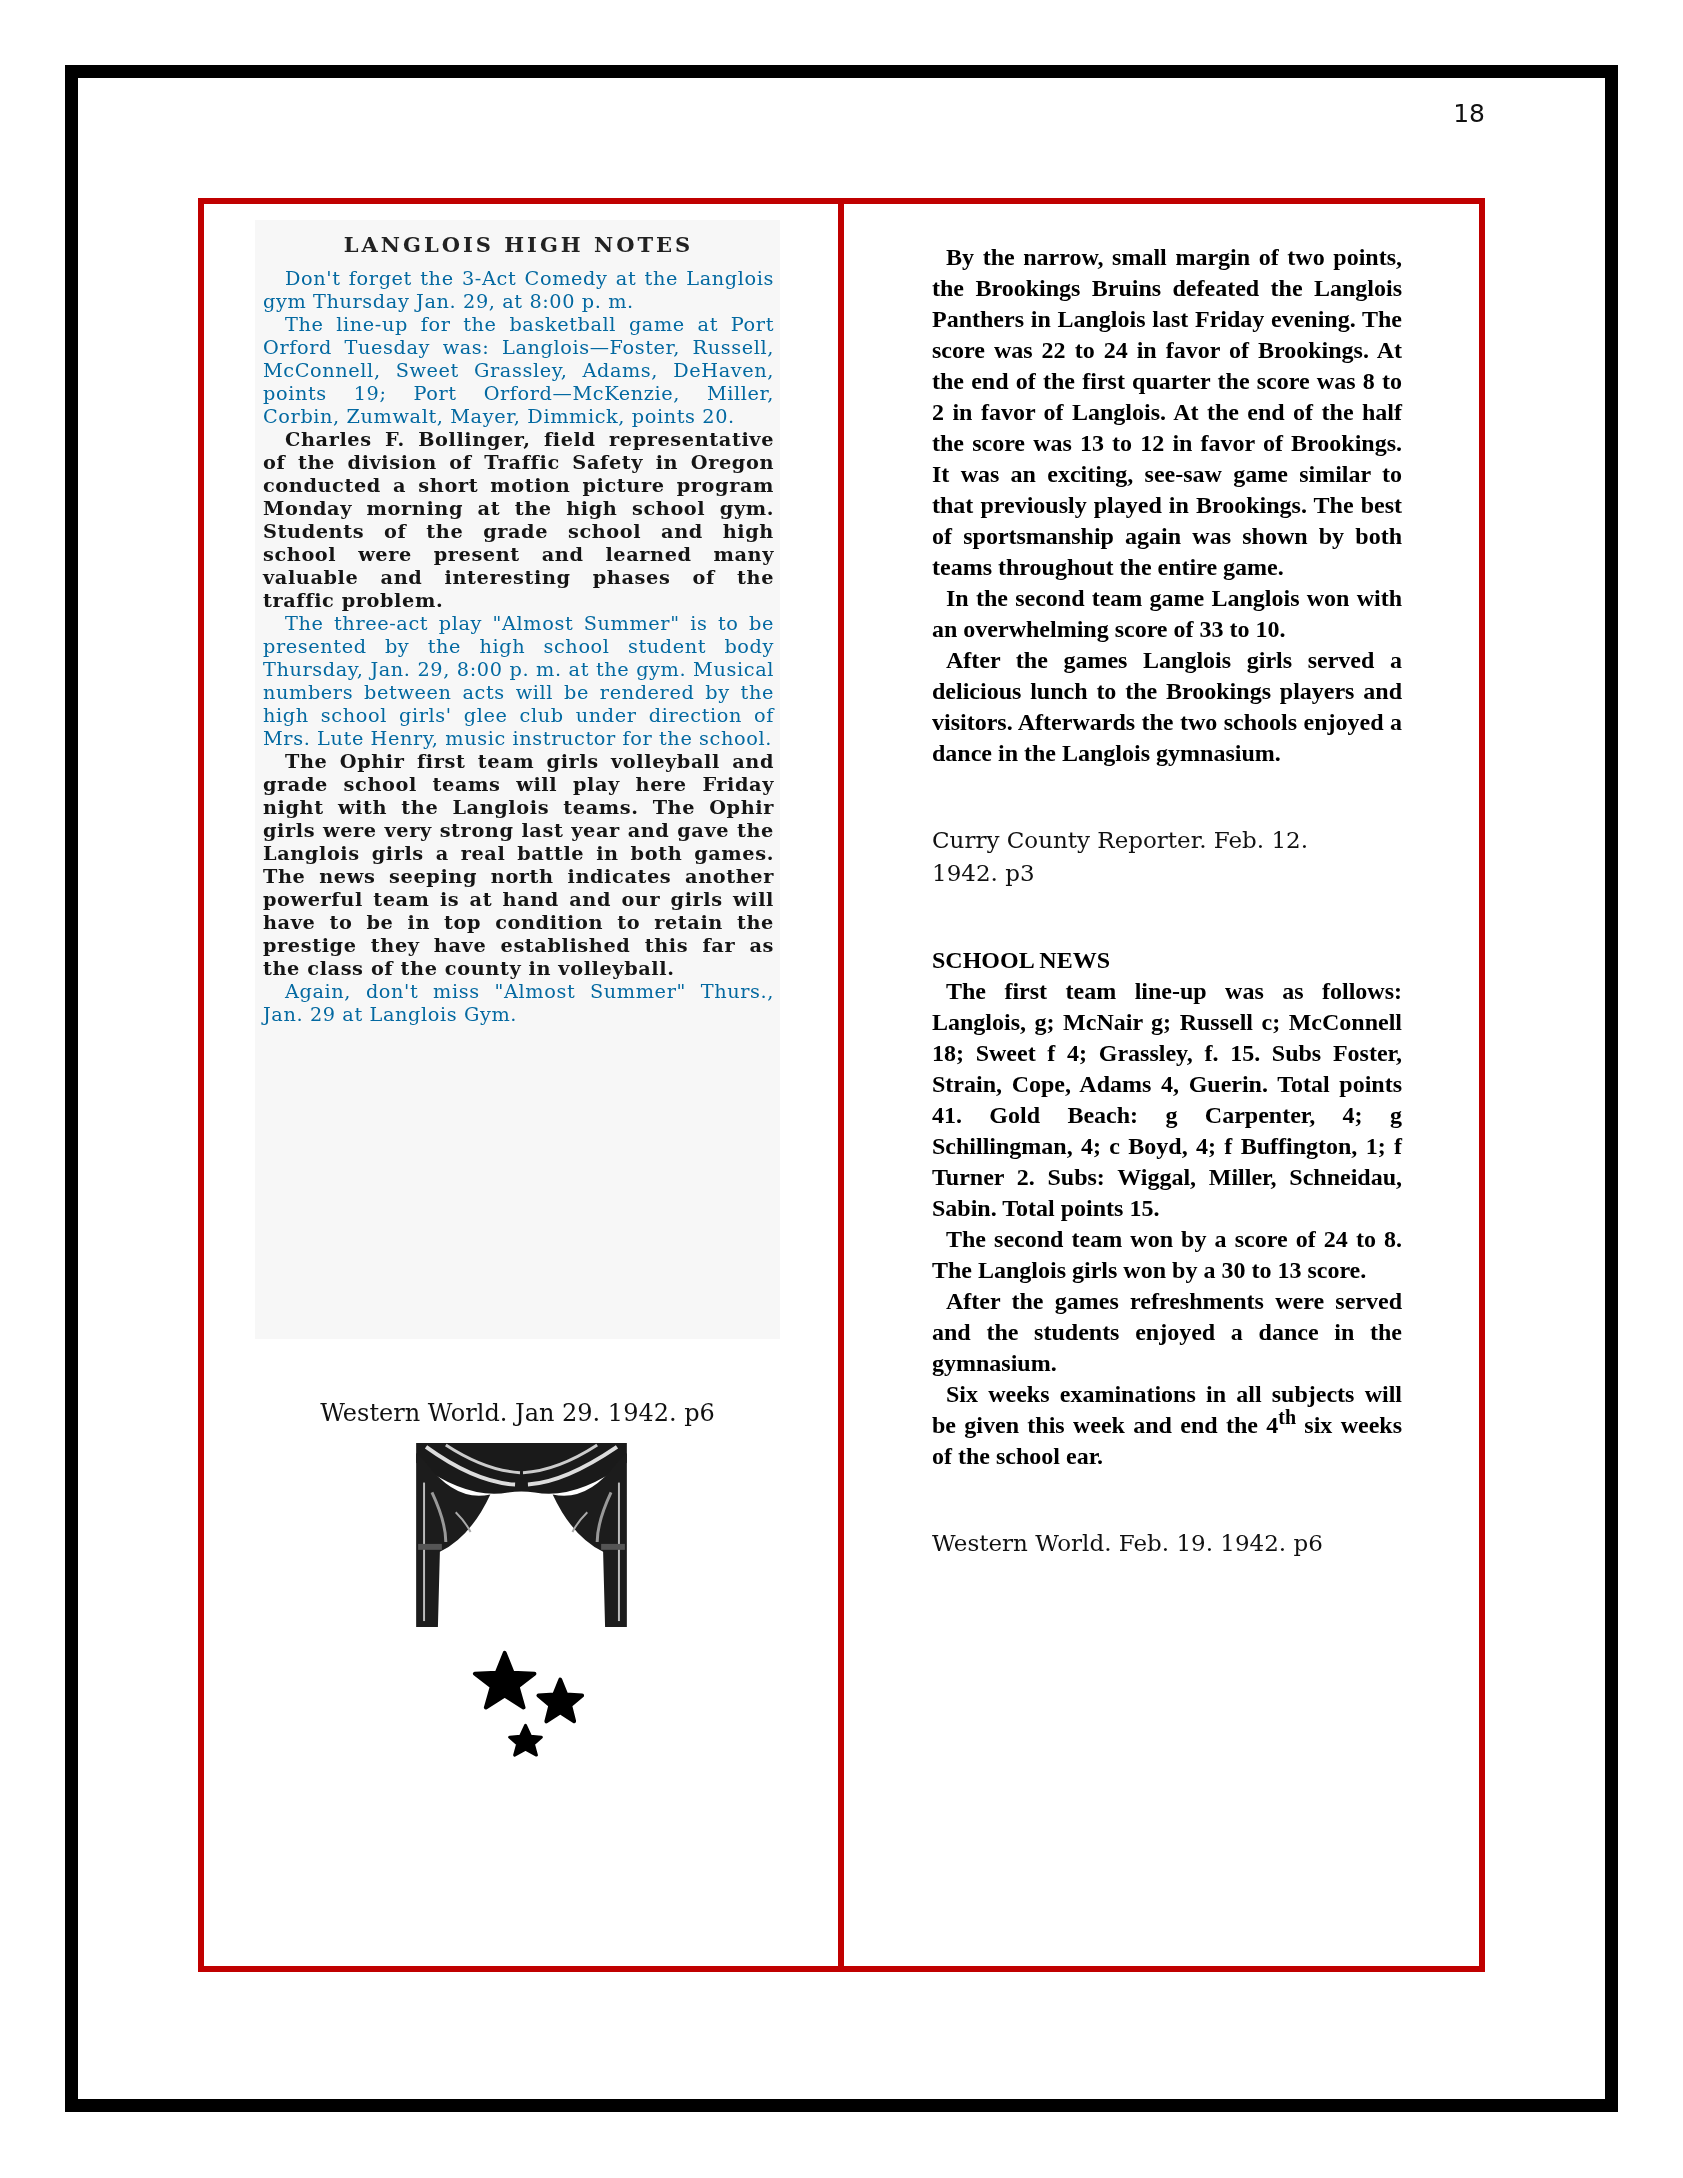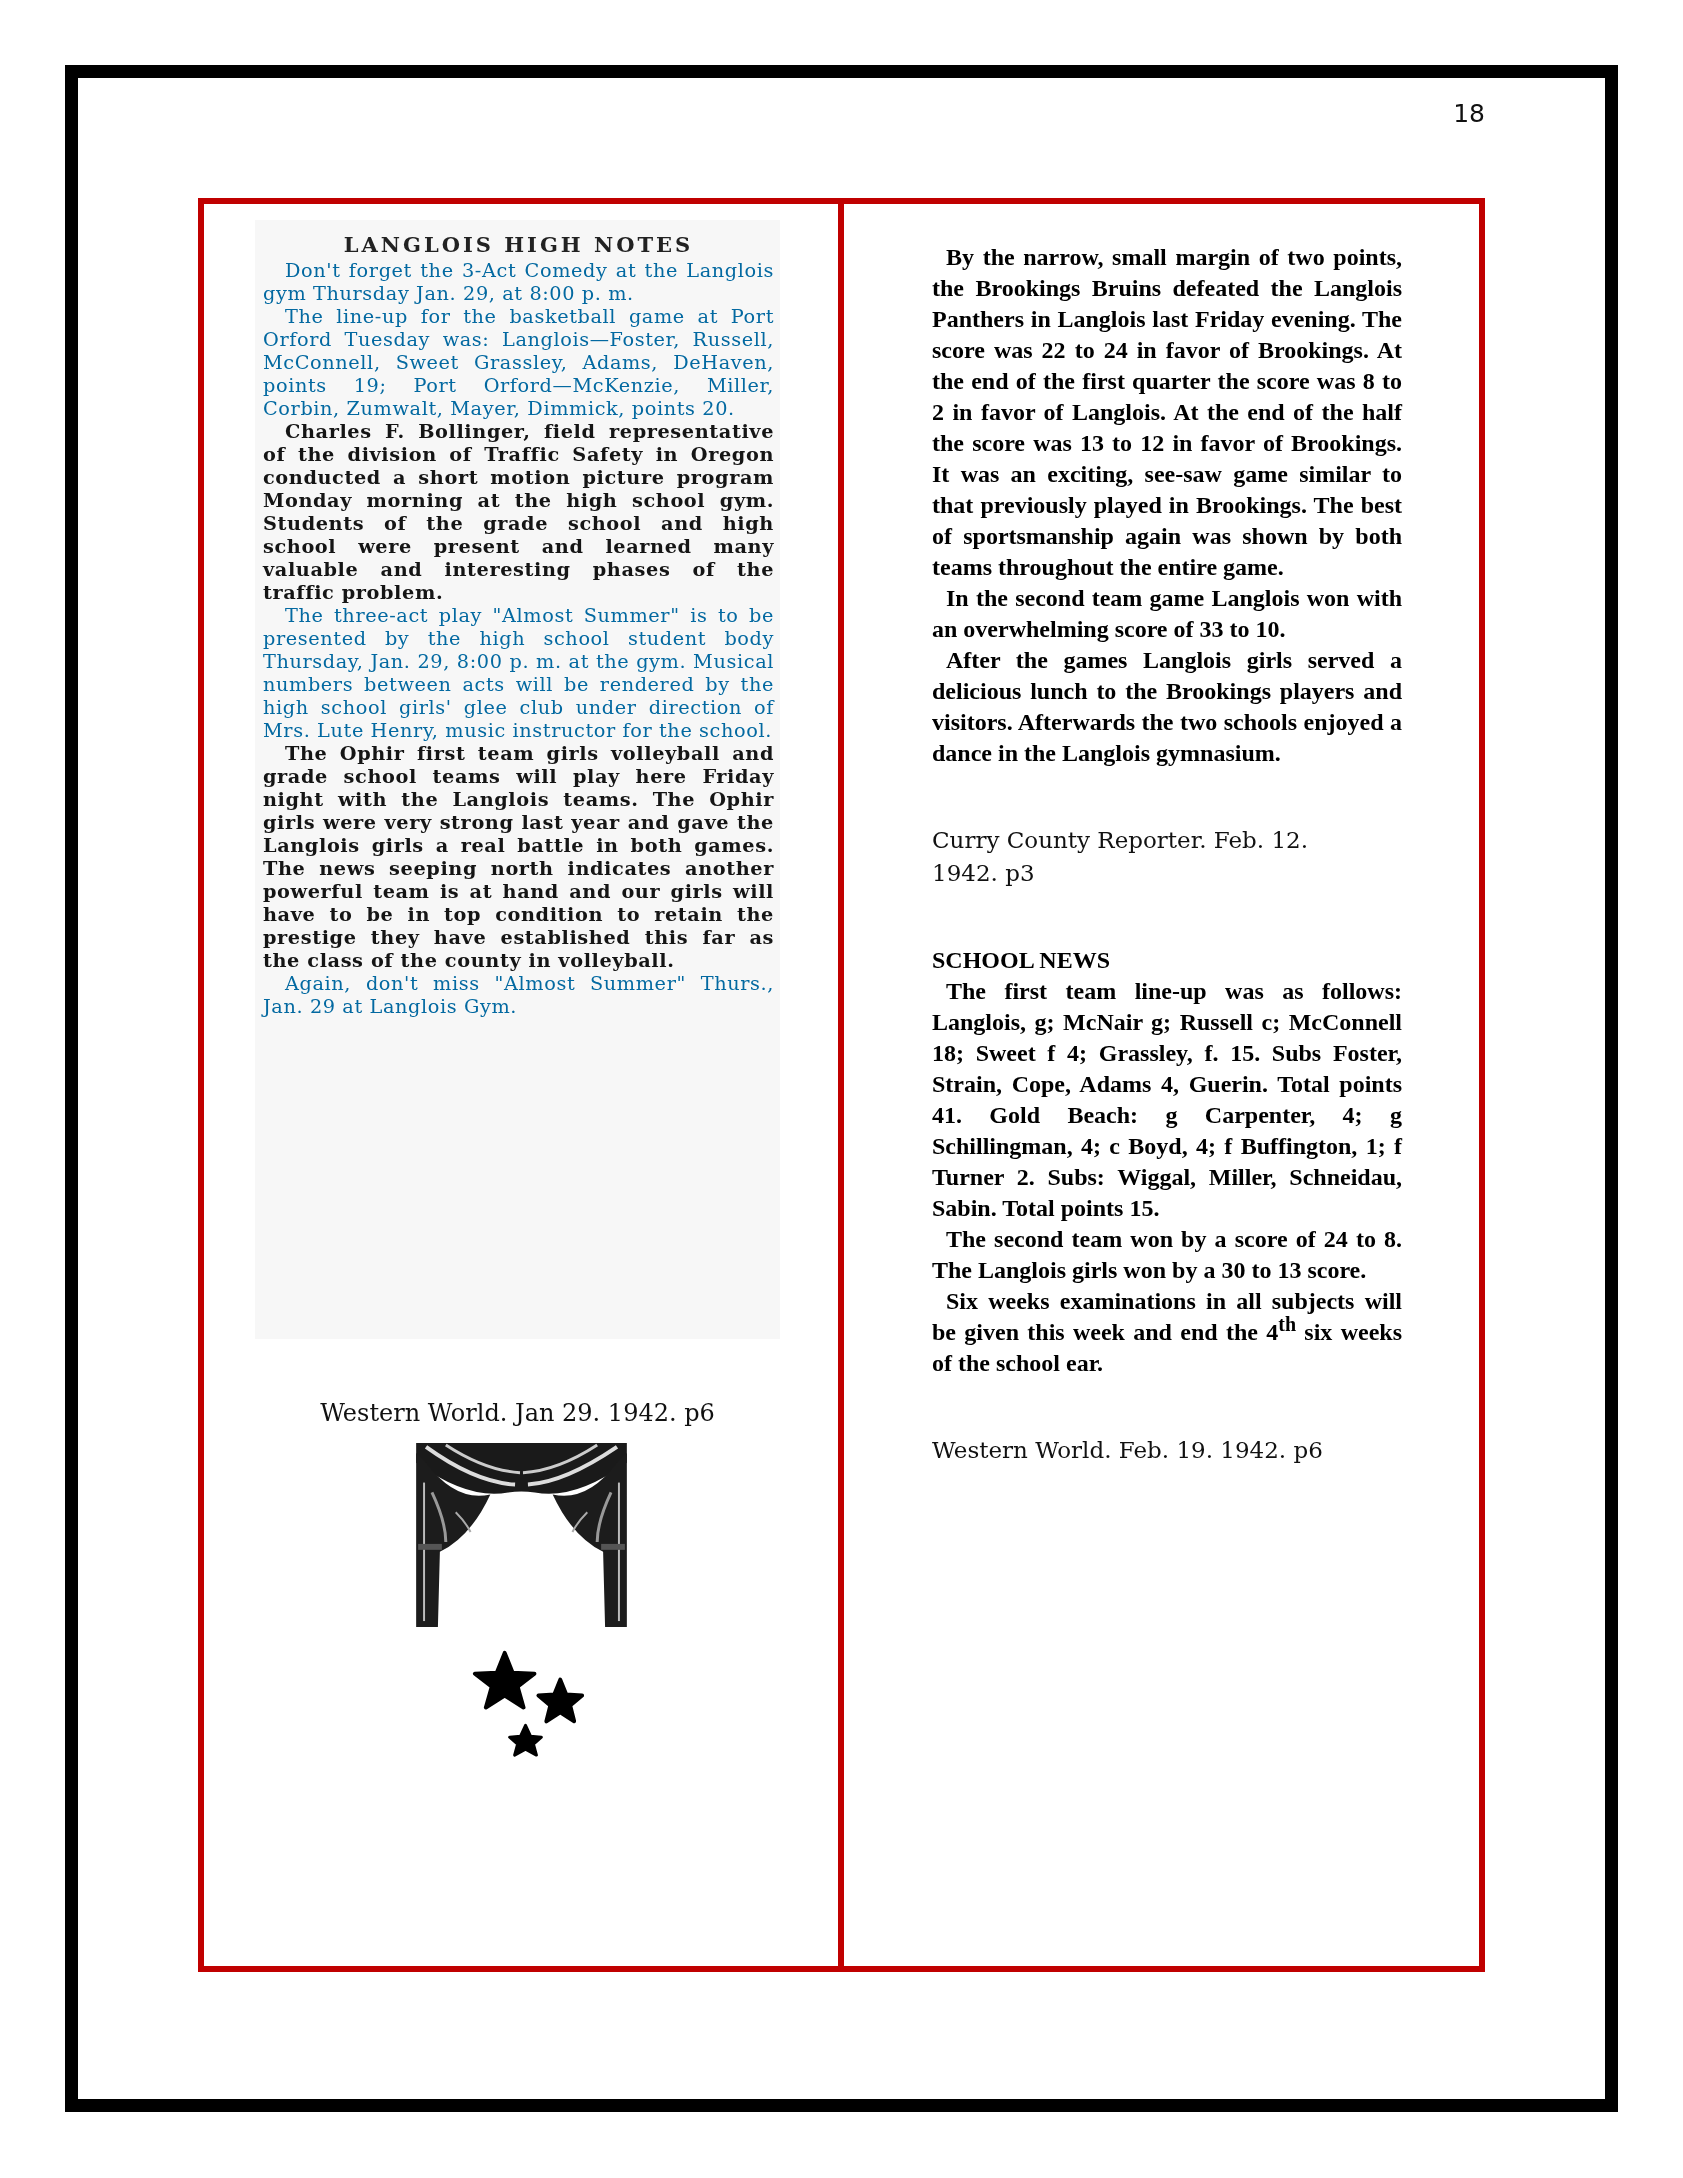--- a/index.html
+++ b/index.html
@@ -20,21 +20,21 @@
     position:absolute; left:838px; top:198px; width:6px; height:1774px; background:#c00000;
   }
   
   .clipping {
     position:absolute; left:255px; top:220px; width:525px; height:1119px;
     background:#f7f7f7; overflow:hidden;
   }
   .clip-inner { padding:8px 6px 0 8px; }
   .clip-heading {
     text-align:center; font-family:"DejaVu Serif", serif; font-weight:bold;
-    font-size:21px; letter-spacing:3px; color:#222; margin:4px 0 2px 0;
+    font-size:21px; letter-spacing:3px; color:#222; margin:4px 0 10px 0;
     filter:blur(0.4px);
   }
   .clip-para {
     font-family:"DejaVu Serif", serif; font-size:19.3px; line-height:23px;
     color:#0369a1; text-align:justify; margin:0; text-indent:22px;
     letter-spacing:0.6px; filter:blur(0.5px);
   }
   .clip-para.dark { color:#151515; font-weight:bold; }
   .clip-citation {
     position:absolute; left:255px; top:1399px; width:525px; text-align:center;
@@ -123,18 +123,19 @@
     <p class="r-para">In the second team game Langlois won with an overwhelming score of 33 to 10.</p>
     <p class="r-para">After the games Langlois girls served a delicious lunch to the Brookings players and visitors.  Afterwards the two schools enjoyed a dance in the Langlois gymnasium.</p>
   </div>
   <div style="height:55px"></div>
   <p class="r-citation">Curry County Reporter. Feb. 12. 1942. p3</p>
   <div style="height:55px"></div>
   <div>
     <p class="r-heading">SCHOOL NEWS</p>
     <p class="r-para">The first team line-up was as follows: Langlois, g; McNair g; Russell c; McConnell 18; Sweet f 4; Grassley, f. 15. Subs Foster, Strain, Cope, Adams 4, Guerin.  Total points 41.  Gold Beach:  g Carpenter, 4; g Schillingman, 4; c Boyd, 4; f Buffington, 1; f Turner 2.  Subs: Wiggal, Miller, Schneidau, Sabin.  Total points 15.</p>
     <p class="r-para">The second team won by a score of 24 to 8.  The Langlois girls won by a 30 to 13 score.</p>
+    <p class="r-para">After the games refreshments were served and the students enjoyed a dance in the gymnasium.</p>
     <p class="r-para"><span>Six weeks examinations in all subjects will be given this week and end the 4</span><sup>th</sup><span> six weeks of the school ear.</span></p>
   </div>
   <div style="height:55px"></div>
   <p class="r-citation">Western World. Feb. 19. 1942. p6</p>
 </div>
 
 
 </body></html>

